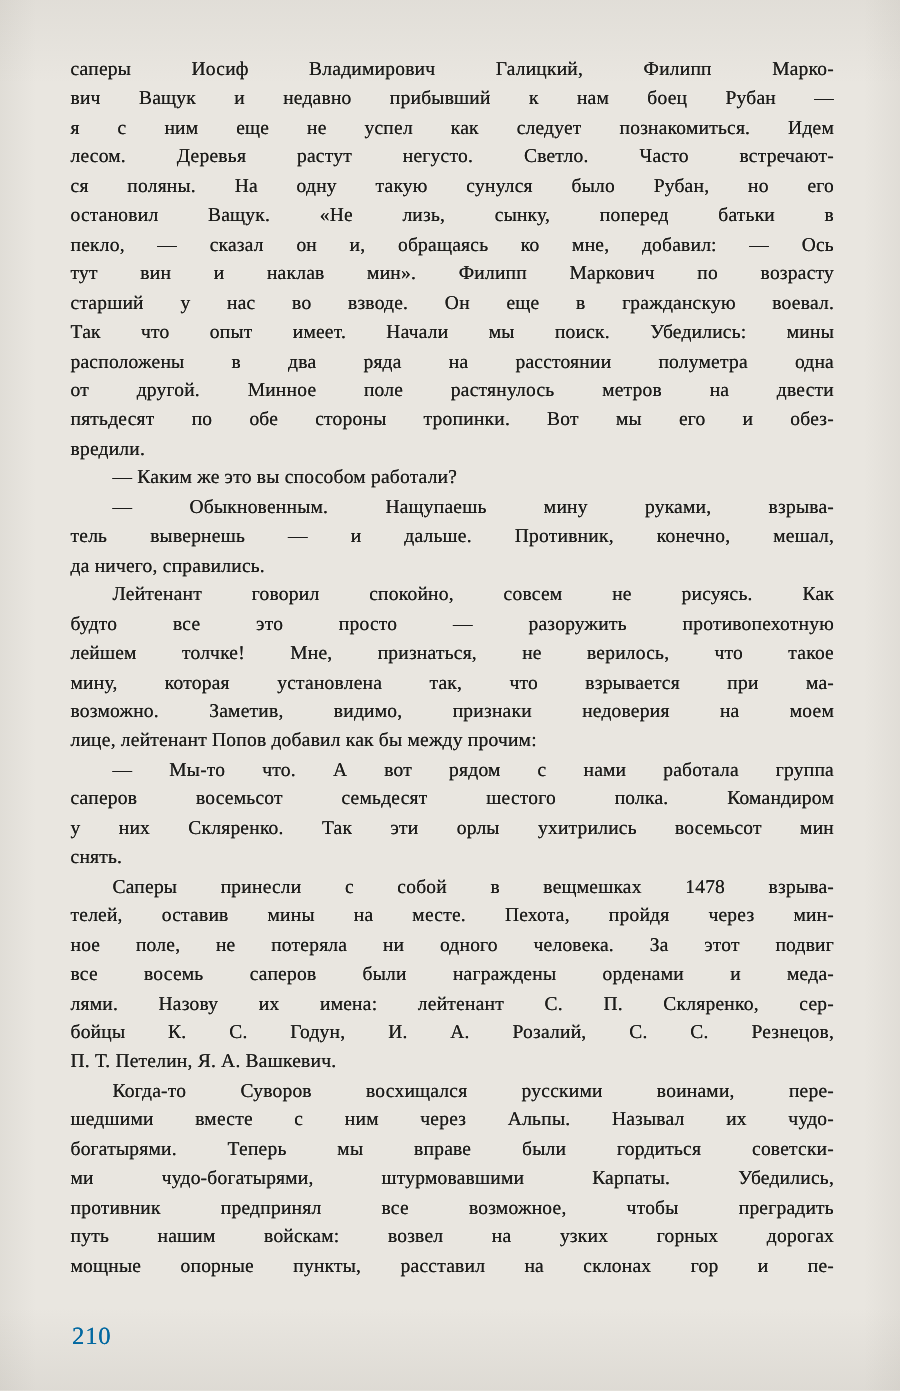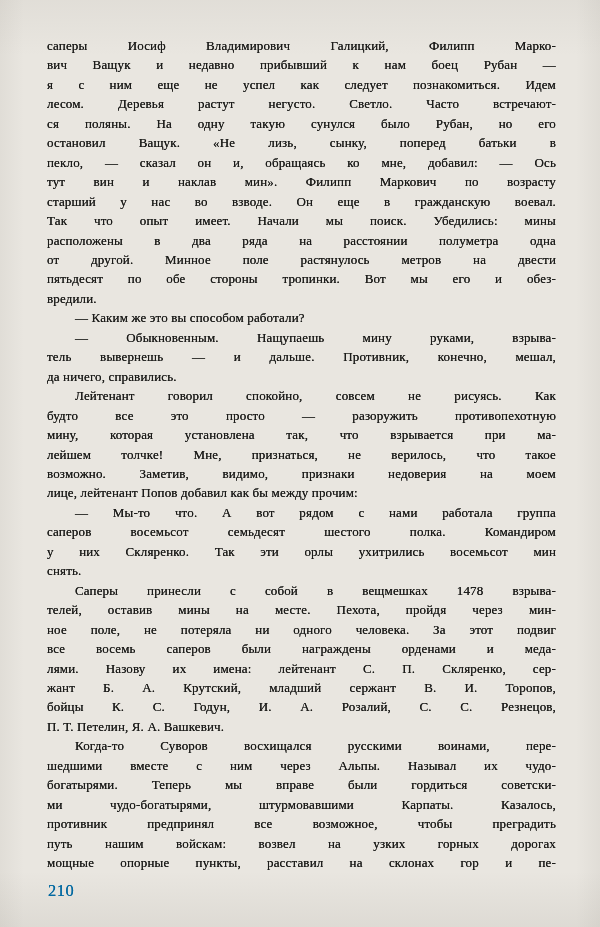--- a/index.html
+++ b/index.html
@@ -74,45 +74,44 @@
       <div class="line indent last">— Каким же это вы способом работали?</div>
     </div>
     <div class="paragraph">
       <div class="line indent">— Обыкновенным. Нащупаешь мину руками, взрыва-</div>
       <div class="line">тель вывернешь — и дальше. Противник, конечно, мешал,</div>
       <div class="line last">да ничего, справились.</div>
     </div>
     <div class="paragraph">
       <div class="line indent">Лейтенант говорил спокойно, совсем не рисуясь. Как</div>
       <div class="line">будто все это просто — разоружить противопехотную</div>
+      <div class="line">лейшем толчке! Мне, признаться, не верилось, что такое</div>
       <div class="line">мину, которая установлена так, что взрывается при ма-</div>
-      <div class="line">лейшем толчке! Мне, признаться, не верилось, что такое</div>
       <div class="line">возможно. Заметив, видимо, признаки недоверия на моем</div>
       <div class="line last">лице, лейтенант Попов добавил как бы между прочим:</div>
     </div>
     <div class="paragraph">
       <div class="line indent">— Мы-то что. А вот рядом с нами работала группа</div>
       <div class="line">саперов восемьсот семьдесят шестого полка. Командиром</div>
       <div class="line">у них Скляренко. Так эти орлы ухитрились восемьсот мин</div>
       <div class="line last">снять.</div>
     </div>
     <div class="paragraph">
       <div class="line indent">Саперы принесли с собой в вещмешках 1478 взрыва-</div>
       <div class="line">телей, оставив мины на месте. Пехота, пройдя через мин-</div>
       <div class="line">ное поле, не потеряла ни одного человека. За этот подвиг</div>
       <div class="line">все восемь саперов были награждены орденами и меда-</div>
       <div class="line">лями. Назову их имена: лейтенант С. П. Скляренко, сер-</div>
-      <div class="line">жант Б. А. Крутский, младший сержант В. И. Торопов,</div>
       <div class="line">бойцы К. С. Годун, И. А. Розалий, С. С. Резнецов,</div>
       <div class="line last">П. Т. Петелин, Я. А. Вашкевич.</div>
     </div>
     <div class="paragraph">
       <div class="line indent">Когда-то Суворов восхищался русскими воинами, пере-</div>
       <div class="line">шедшими вместе с ним через Альпы. Называл их чудо-</div>
       <div class="line">богатырями. Теперь мы вправе были гордиться советски-</div>
-      <div class="line">ми чудо-богатырями, штурмовавшими Карпаты. Казалось,</div>
+      <div class="line">ми чудо-богатырями, штурмовавшими Карпаты. Убедились,</div>
       <div class="line">противник предпринял все возможное, чтобы преградить</div>
       <div class="line">путь нашим войскам: возвел на узких горных дорогах</div>
       <div class="line">мощные опорные пункты, расставил на склонах гор и пе-</div>
     </div>
   </div>
 
 <div class="page-number">210</div>
 
 </body></html>

